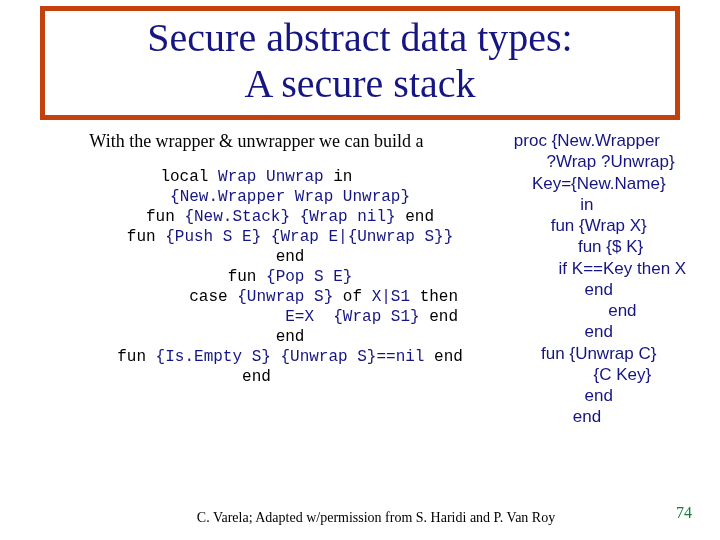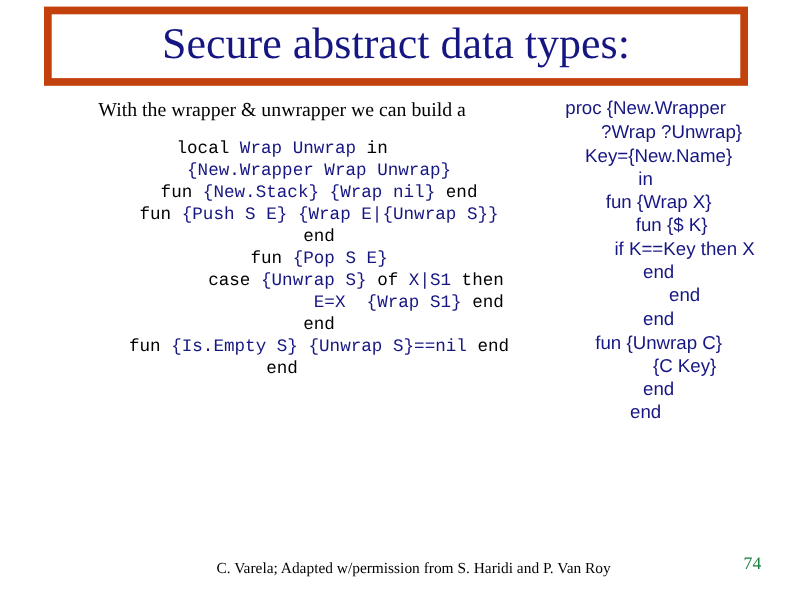--- a/index.html
+++ b/index.html
@@ -7,21 +7,21 @@
     padding: 0;
     width: 720px;
     height: 540px;
     background: #fff;
     font-family: "Times New Roman", Times, serif;
     color: #000;
     position: relative;
     overflow: hidden;
   }
   .title-box {
-    border: 7px solid #c2410c;
+    border: 5px solid #c2410c;
     margin: 6px 40px 0 40px;
     padding: 4px 10px 8px 10px;
     text-align: center;
   }
   .title-box h1 {
     margin: 0;
     font-weight: normal;
     font-size: 40px;
     line-height: 1.15;
     color: #161682;
@@ -80,20 +80,21 @@
     font-family: "Times New Roman", Times, serif;
     color: #15803d;
   }
 </style>
 </head>
 <body>
 
 <div class="title-box">
   <h1>
     <span>Secure abstract data types:</span><br>
+    <span>A secure stack</span>
   </h1>
 </div>
 
 <div class="content">
 
   <div class="left-col">
     <div class="intro">
       <div>With the wrapper &amp; unwrapper we can build a</div>
     </div>
     <div class="code"><span class="kw">local</span><span> Wrap Unwrap </span><span class="kw">in</span>

